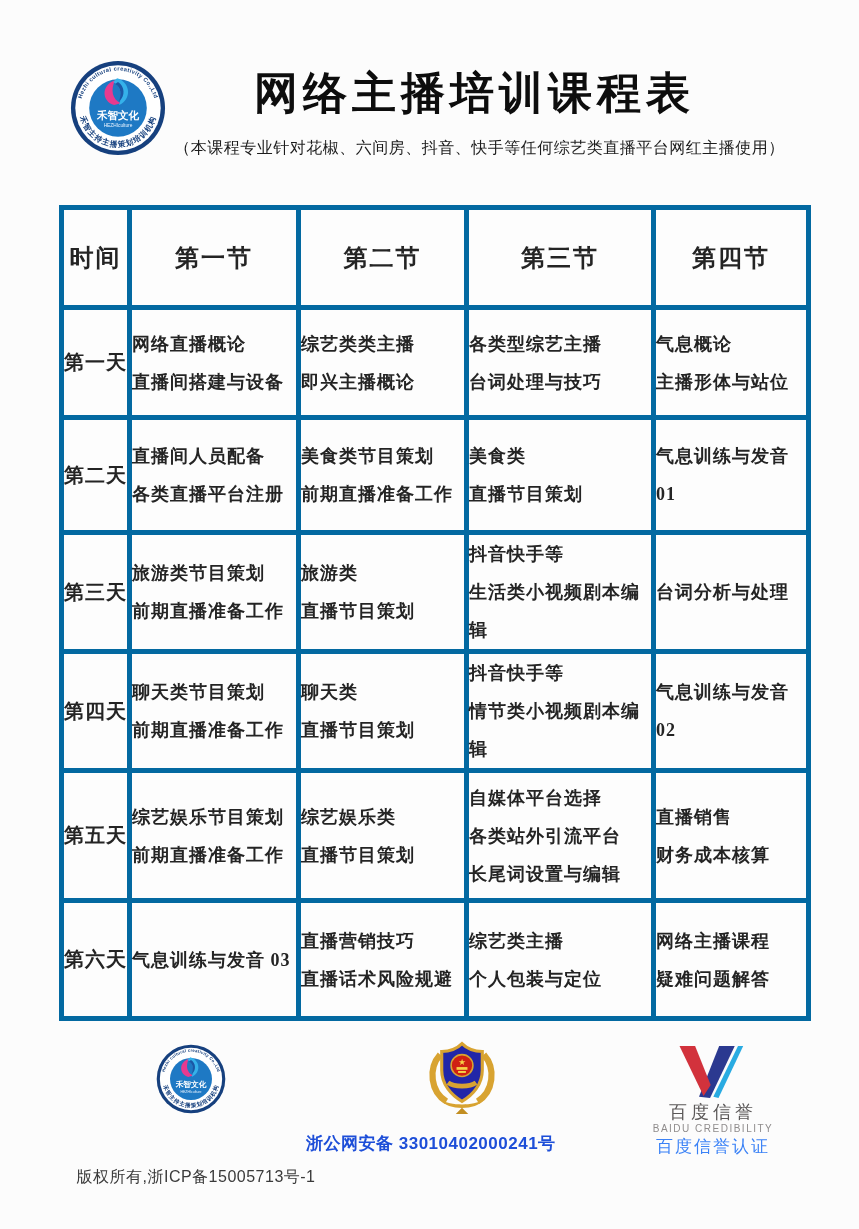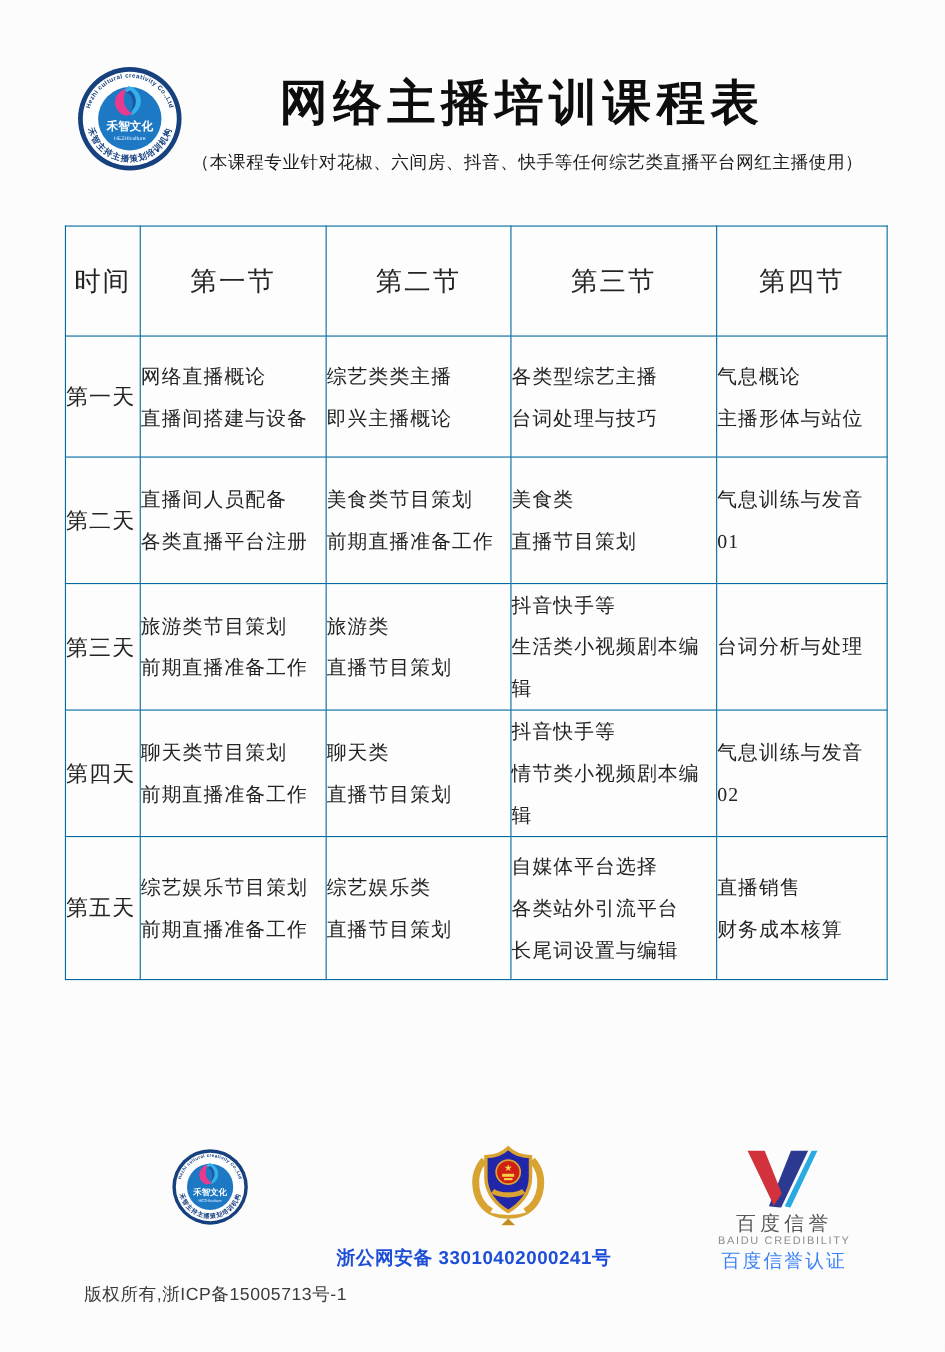--- a/index.html
+++ b/index.html
@@ -9,22 +9,22 @@
   
   .hdr-logo{position:absolute;left:70px;top:60px;width:96px;height:96px;}
   .title{position:absolute;top:64px;left:90px;right:0;text-align:center;
          font-size:44px;font-weight:bold;letter-spacing:5px;color:#0d0d0d;white-space:nowrap;}
   .subtitle{position:absolute;top:138px;left:100px;right:0;text-align:center;
             font-size:16px;letter-spacing:.5px;color:#1c1c1c;white-space:nowrap;font-family:Liberation Serif, serif;}
 
   
   table.course{position:absolute;left:59px;top:205px;width:747px;border-collapse:collapse;
                table-layout:fixed;background:#fdfdfd;}
-  .course th,.course td{border:1px solid #0369a1;vertical-align:middle;
-               padding:0;font-weight:normal;color:#242424;}
+  .course th,.course td{border:5px solid #0369a1;vertical-align:middle;
+               padding:0;font-weight:bold;color:#242424;}
   .course thead tr{height:100px;}
   .course th{font-size:24px;letter-spacing:2px;}
   .course tbody tr:nth-child(1){height:110px;}
   .course tbody tr:nth-child(2){height:115px;}
   .course tbody tr:nth-child(3){height:115px;}
   .course tbody tr:nth-child(4){height:115px;}
   .course tbody tr:nth-child(5){height:130px;}
   .course tbody tr:nth-child(6){height:118px;}
   td.day{font-size:20px;letter-spacing:1px;}
   td .ln{display:block;line-height:38px;font-size:18px;letter-spacing:1px;}
@@ -180,20 +180,38 @@
         <td>
             <span class="ln">自媒体平台选择</span>
             <span class="ln">各类站外引流平台</span>
             <span class="ln">长尾词设置与编辑</span>
           </td>
         <td>
             <span class="ln">直播销售</span>
             <span class="ln">财务成本核算</span>
           </td>
       </tr>
+      <tr>
+        <td class="day">第六天</td>
+        <td>
+            <span class="ln">气息训练与发音 03</span>
+          </td>
+        <td>
+            <span class="ln">直播营销技巧</span>
+            <span class="ln">直播话术风险规避</span>
+          </td>
+        <td>
+            <span class="ln">综艺类主播</span>
+            <span class="ln">个人包装与定位</span>
+          </td>
+        <td>
+            <span class="ln">网络主播课程</span>
+            <span class="ln">疑难问题解答</span>
+          </td>
+      </tr>
     </tbody>
   </table>
 
   <svg class="ftr-logo" viewBox="0 0 100 100">
     <use href="#hezhiLogo"></use>
   </svg>
   <div class="copyright sans">版权所有,浙ICP备15005713号-1</div>
 
   <svg class="badge" viewBox="0 0 100 100">
     <path d="M30,80 C10,68 6,38 22,20" fill="none" stroke="#d8a331" stroke-width="8"></path>

